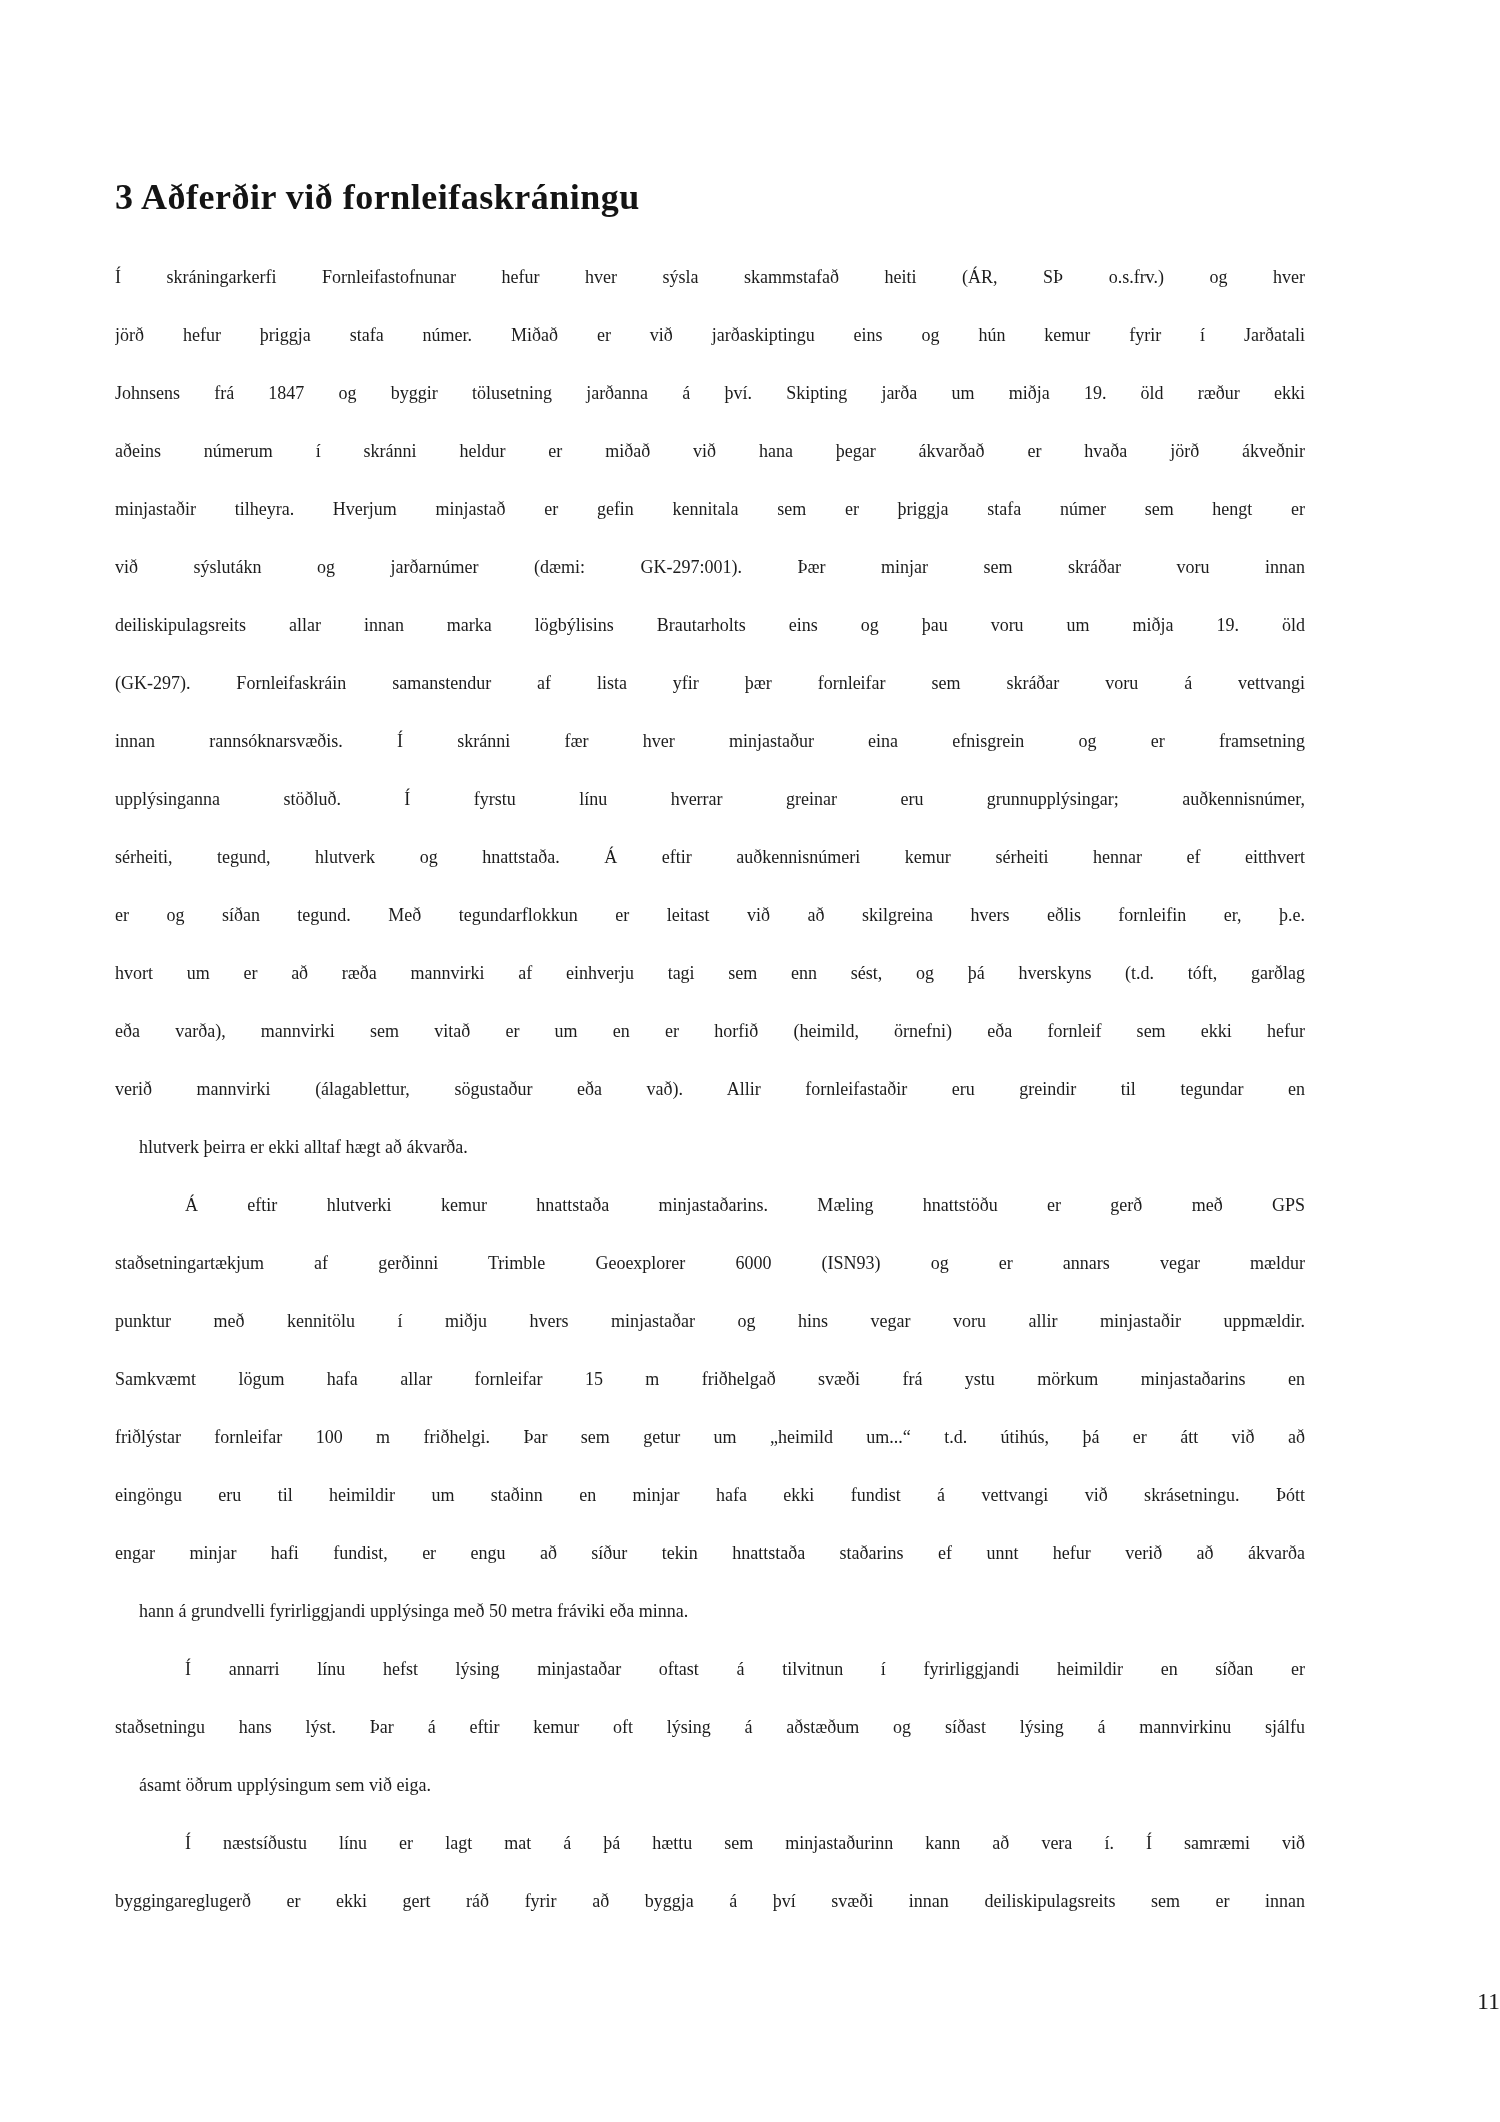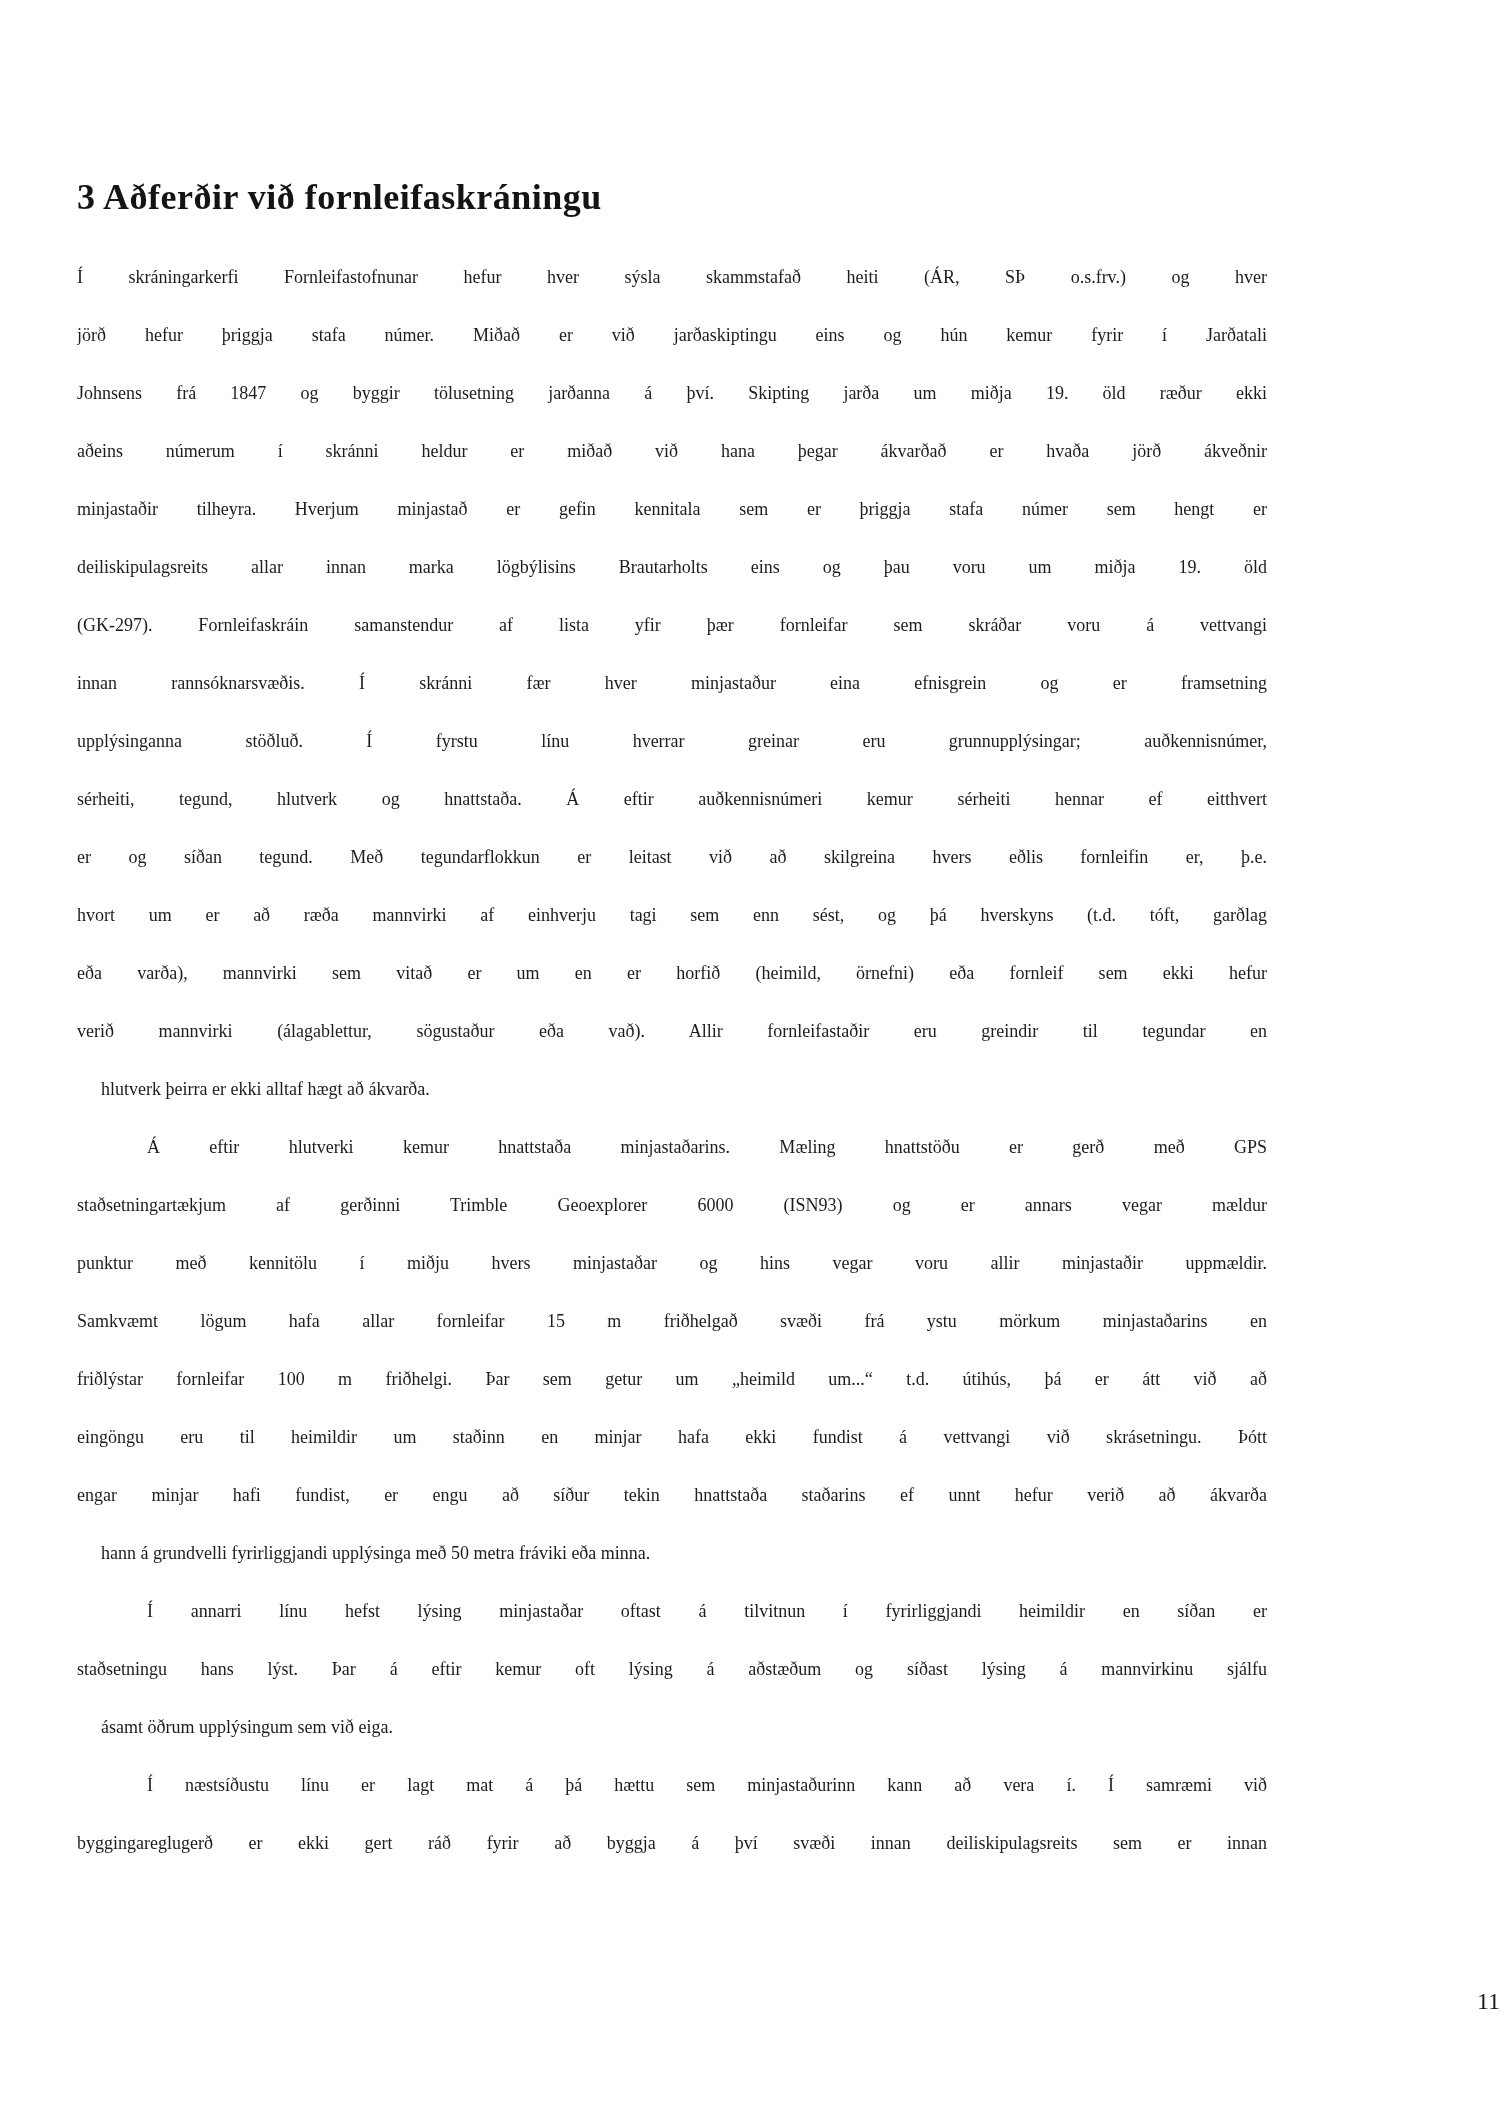--- a/index.html
+++ b/index.html
@@ -14,21 +14,21 @@
     color: #1c1c1c;
   }
   .page {
     position: relative;
     width: 1500px;
     height: 2122px;
     background: #ffffff;
     overflow: hidden;
   }
   .content {
-    padding: 172px 155px 0 77px;
+    padding: 172px 155px 0 115px;
   }
   h1.heading {
     margin: 0 0 26px 0;
     font-size: 36px;
     line-height: 50px;
     font-weight: bold;
     color: #141414;
     letter-spacing: 0.5px;
   }
   .text-block {
@@ -65,20 +65,21 @@
 
 <div class="page">
   <div class="content">
     <h1 class="heading">3 Aðferðir við fornleifaskráningu</h1>
     <div class="text-block">
         <div class="line">Í skráningarkerfi Fornleifastofnunar hefur hver sýsla skammstafað heiti (ÁR, SÞ o.s.frv.) og hver</div>
         <div class="line">jörð hefur þriggja stafa númer. Miðað er við jarðaskiptingu eins og hún kemur fyrir í Jarðatali</div>
         <div class="line">Johnsens frá 1847 og byggir tölusetning jarðanna á því. Skipting jarða um miðja 19. öld ræður ekki</div>
         <div class="line">aðeins númerum í skránni heldur er miðað við hana þegar ákvarðað er hvaða jörð ákveðnir</div>
         <div class="line">minjastaðir tilheyra. Hverjum minjastað er gefin kennitala sem er þriggja stafa númer sem hengt er</div>
+        <div class="line">við sýslutákn og jarðarnúmer (dæmi: GK-297:001). Þær minjar sem skráðar voru innan</div>
         <div class="line">deiliskipulagsreits allar innan marka lögbýlisins Brautarholts eins og þau voru um miðja 19. öld</div>
         <div class="line">(GK-297). Fornleifaskráin samanstendur af lista yfir þær fornleifar sem skráðar voru á vettvangi</div>
         <div class="line">innan rannsóknarsvæðis. Í skránni fær hver minjastaður eina efnisgrein og er framsetning</div>
         <div class="line">upplýsinganna stöðluð. Í fyrstu línu hverrar greinar eru grunnupplýsingar; auðkennisnúmer,</div>
         <div class="line">sérheiti, tegund, hlutverk og hnattstaða. Á eftir auðkennisnúmeri kemur sérheiti hennar ef eitthvert</div>
         <div class="line">er og síðan tegund.  Með tegundarflokkun er leitast við að skilgreina hvers eðlis fornleifin er, þ.e.</div>
         <div class="line">hvort um er að ræða mannvirki af einhverju tagi sem enn sést, og þá hverskyns (t.d. tóft, garðlag</div>
         <div class="line">eða varða), mannvirki sem vitað er um en er horfið (heimild, örnefni) eða fornleif sem ekki hefur</div>
         <div class="line">verið mannvirki (álagablettur, sögustaður eða vað). Allir fornleifastaðir eru greindir til tegundar en</div>
         <div class="line lastline">hlutverk þeirra er ekki alltaf hægt að ákvarða.</div>

